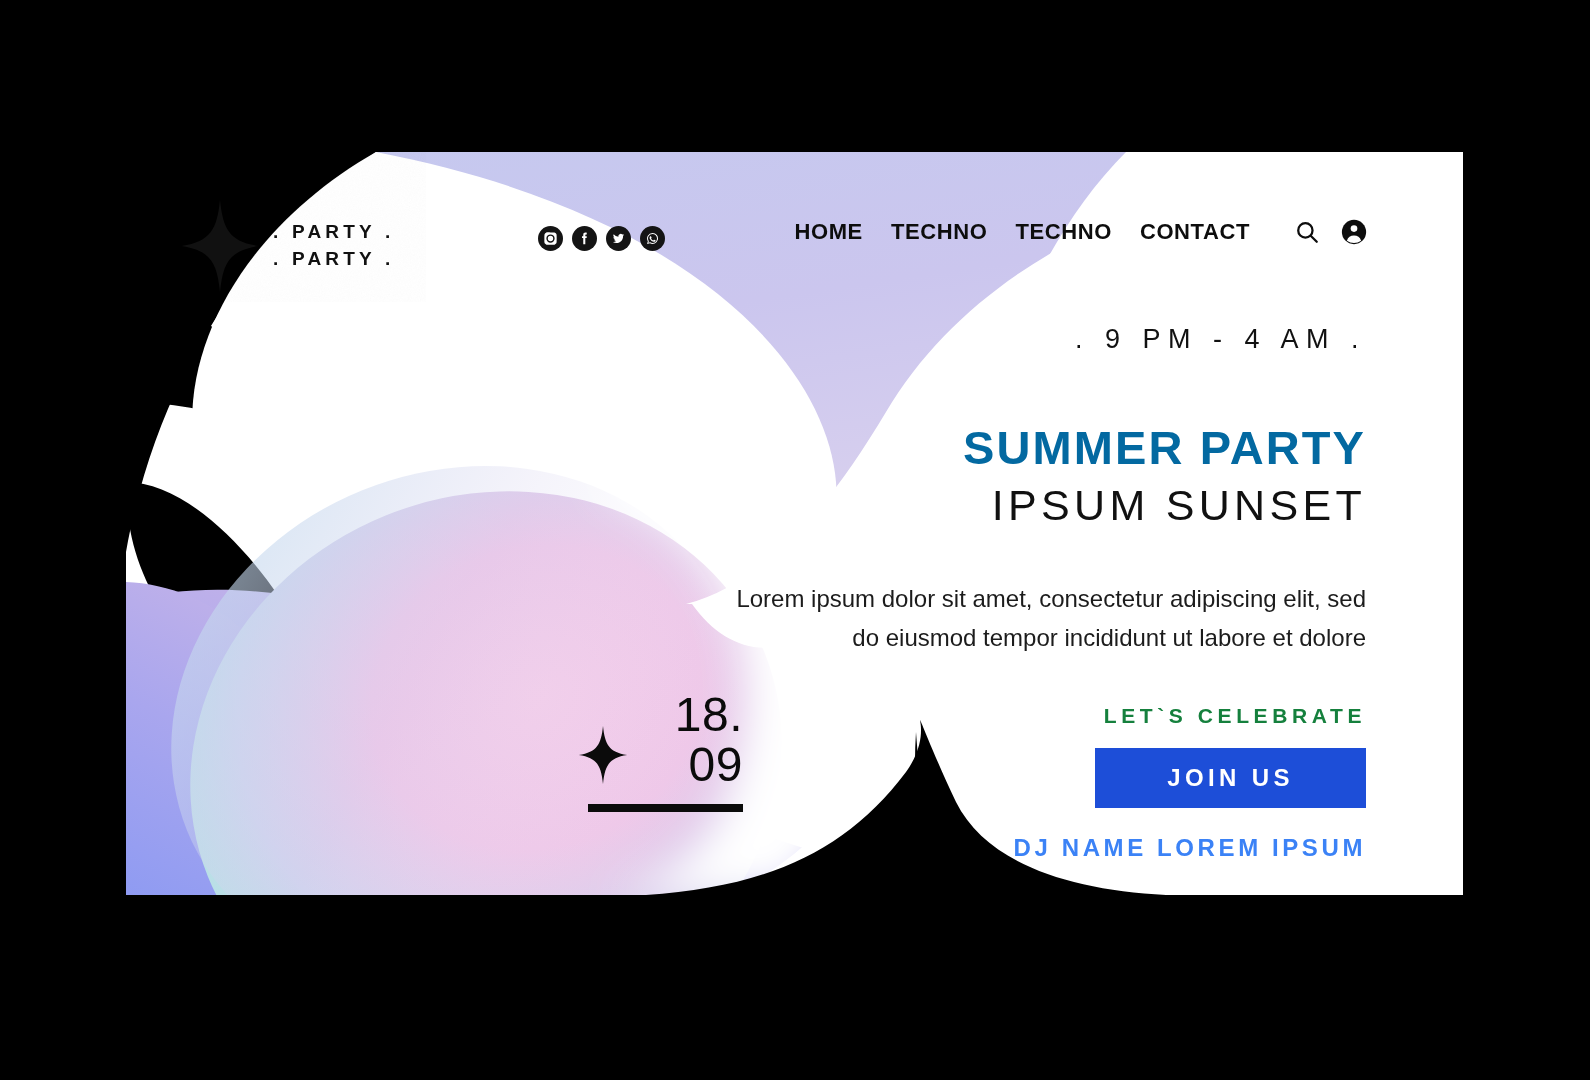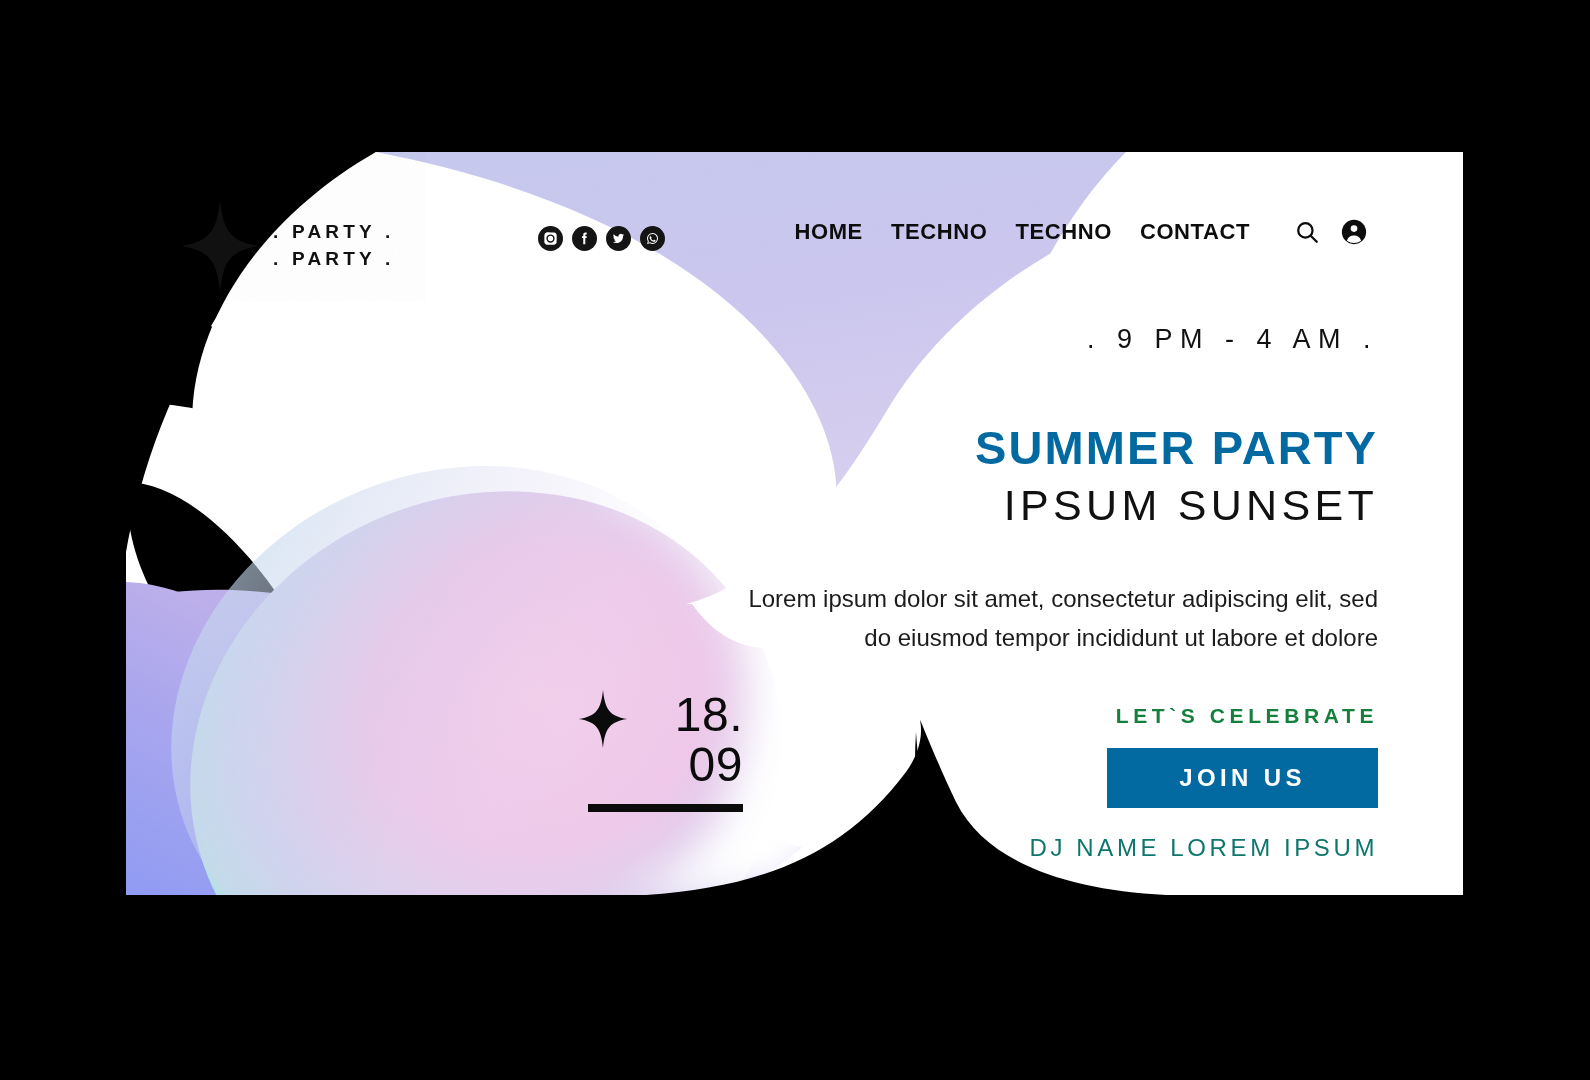--- a/index.html
+++ b/index.html
@@ -67,21 +67,21 @@
   }
   .nav-link {
     font-size:22px; font-weight:700; letter-spacing:.6px;
     color:#0d0d0d; text-decoration:none; white-space:nowrap;
   }
   .nav-icons { display:flex; align-items:center; gap:20px; margin-left:16px; }
   .nav-icons svg { display:block; }
 
   
   .content {
-    position:absolute; right:85px; top:172px;
+    position:absolute; right:97px; top:172px;
     width:630px; text-align:right;
   }
   .time {
     font-size:27px; font-weight:400; letter-spacing:7.5px;
     color:#111; white-space:nowrap;
   }
   .title {
     margin-top:68px;
     font-size:47px; font-weight:700; letter-spacing:2.1px;
     color:#0369a1; line-height:1.06;
@@ -96,38 +96,38 @@
     font-size:24px; font-weight:400; color:#1c1c1c;
     line-height:1.62;
   }
   .celebrate {
     margin-top:46px;
     font-size:21px; font-weight:700; letter-spacing:4.6px;
     color:#15803d;
   }
   .join {
     display:inline-block; margin-top:20px;
-    background:#0369a1; color:#fff; border:none;
+    background:#1d4ed8; color:#fff; border:none;
     padding:16px 72px;
     font-family:"Liberation Sans", sans-serif;
     font-size:24px; font-weight:700; letter-spacing:4.4px;
     cursor:pointer;
   }
   .dj {
     margin-top:26px;
-    font-size:24px; font-weight:400; letter-spacing:3.6px;
-    color:#0f766e;
+    font-size:24px; font-weight:700; letter-spacing:3.6px;
+    color:#3b82f6;
   }
 
   
   .date-block {
     position:absolute; left:452px; top:538px;
     width:165px;
   }
-  .date-row { display:flex; gap:16px; }
+  .date-row { display:flex; align-items:flex-end; gap:16px; }
   .date-star { width:50px; height:58px; flex:none; margin-bottom:6px; }
   .date-nums {
     font-size:48px; font-weight:400; line-height:1.04;
     color:#0b0b0b; letter-spacing:.5px; text-align:right; flex:1;
   }
   .date-rule {
     margin-top:14px; margin-left:10px;
     height:8px; background:#0b0b0b; width:155px;
   }
 </style>

